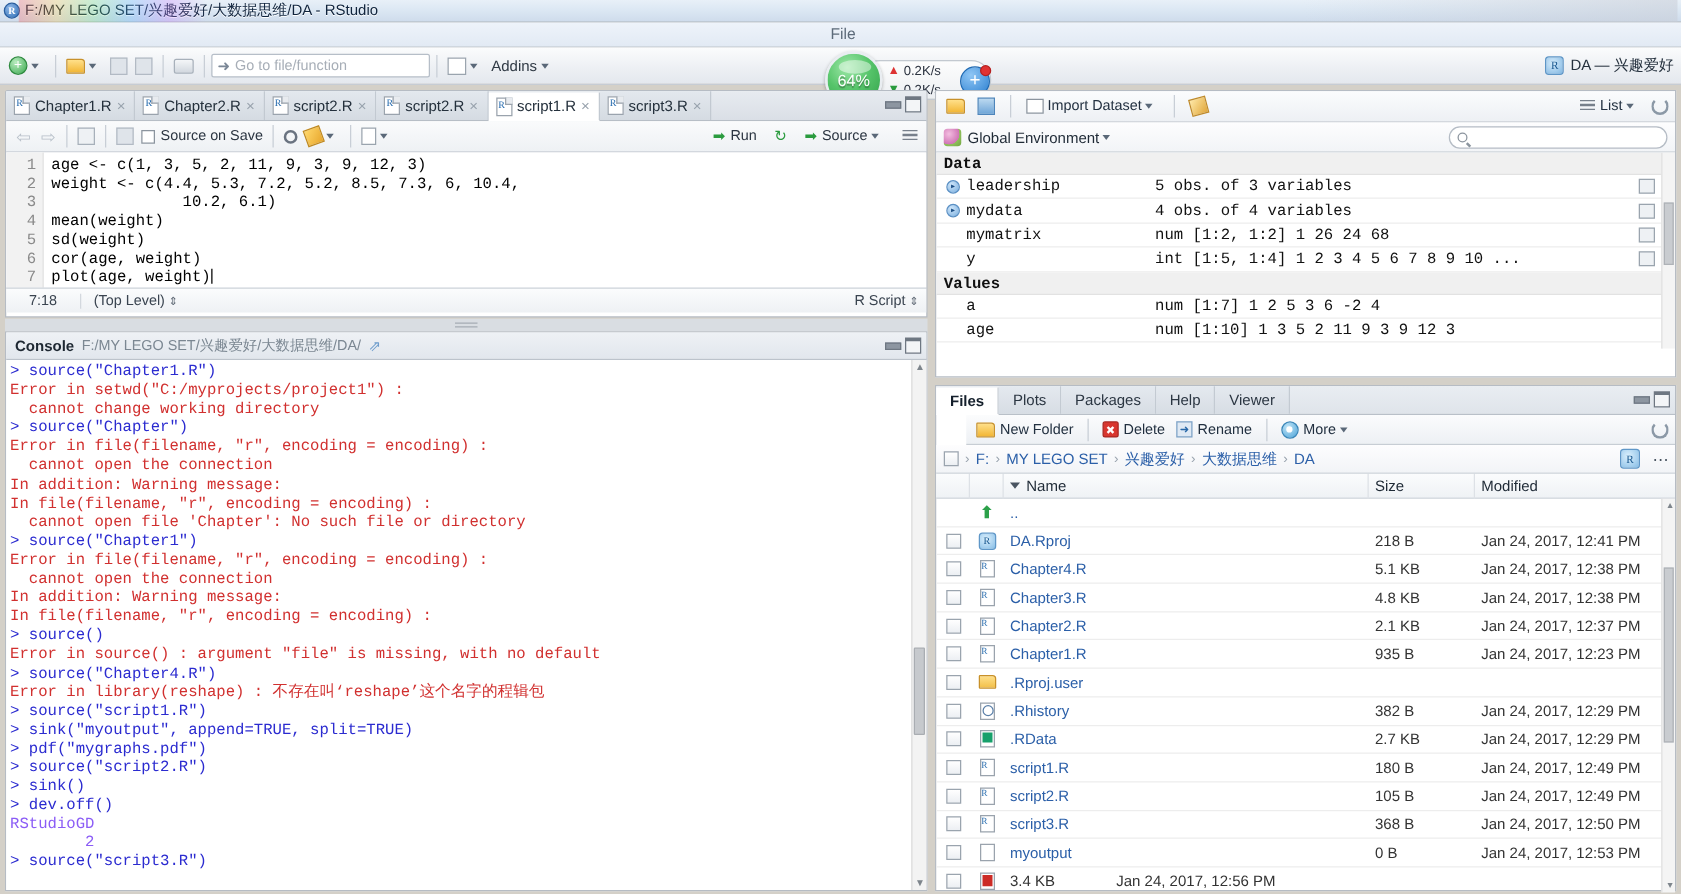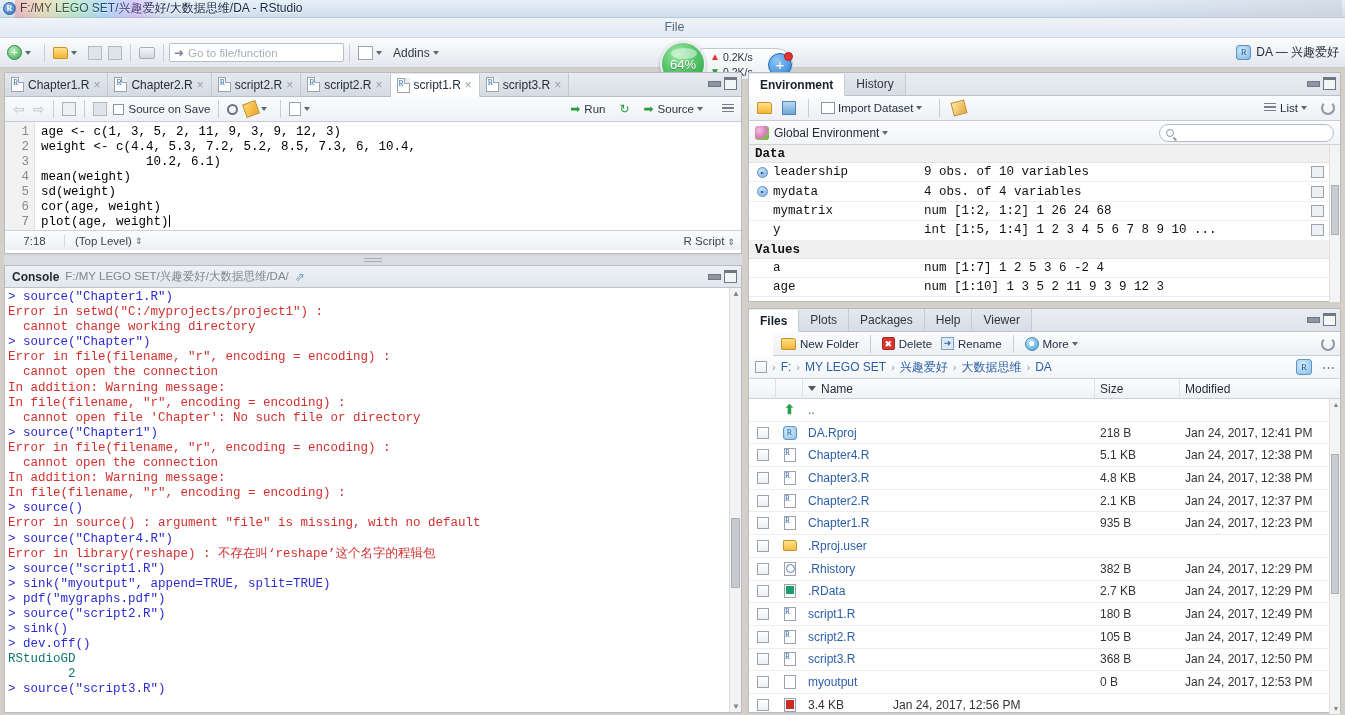--- a/index.html
+++ b/index.html
@@ -187,21 +187,21 @@
   .con-head .t { font-size: 12px; font-weight: bold; color: #1e2832; margin-right: 6px; }
   .con-head .p { font-size: 11.5px; color: #7b8792; }
   .con-head .sh { margin-left: 6px; color: #6d9ccc; font-size: 12px; }
   .console-body {
     height: 424px; overflow: hidden; background: #fff; padding: 2px 0 0 3px;
     font-family: "Liberation Mono", monospace; font-size: 12.5px; position: relative;
   }
   .console-body .ln { height: 15.1px; line-height: 15.1px; white-space: pre; }
   .c-cmd { color: #2b2bd0; }
   .c-err { color: #d1302f; }
-  .c-out { color: #0f766e; }
+  .c-out { color: #8b5cf6; }
   .con-scroll {
     position: absolute; right: 0; top: 22px; width: 12px; height: 424px; background: #f3f3f3; border-left: 1px solid #dcdcdc;
   }
   .con-scroll .thumb { position: absolute; left: 1px; top: 230px; width: 9px; height: 70px; background: #c6c9cd; border: 1px solid #a9adb2; border-radius: 1px; }
   .con-scroll .au, .con-scroll .ad { position: absolute; left: 2px; font-size: 8px; color: #7e858c; }
   .con-scroll .au { top: 1px; } .con-scroll .ad { bottom: 1px; }
 
   
   #envpane { left: 748px; top: 72px; width: 593px; height: 230px; }
   .env-toolbar {
@@ -552,28 +552,20 @@
         <div class="ln c-cmd">&gt; source("script3.R")</div>
       </div>
     <div class="con-scroll">
       <span class="au">▲</span>
       <span class="thumb"></span>
       <span class="ad">▼</span>
     </div>
   </div>
 
   <div class="pane" id="envpane">
-    <div class="pane-tabs">
-      <div class="ptab active">Environment</div>
-      <div class="ptab">History</div>
-      <div class="pane-ctl">
-        <span class="ctl-min"></span>
-        <span class="ctl-max"></span>
-      </div>
-    </div>
 
     <div class="env-toolbar">
       <span class="tb-btn">
         <span class="folder-ico"></span>
       </span>
       <span class="tb-btn">
         <span style="display:inline-block;width:14px;height:14px;background:linear-gradient(to bottom,#bcd9f0,#6fa6d8);border:1px solid #4d85bb;"></span>
       </span>
       <span class="tb-sep"></span>
       <span class="tb-btn">
@@ -608,21 +600,21 @@
       </span>
     </div>
 
     <div class="env-list">
       <div class="env-sec">Data</div>
       <div class="env-row">
         <span class="nm">
             <span class="expand-ico">▸</span>
             <span>leadership</span>
           </span>
-        <span class="vl">9 obs. of 10 variables</span>
+        <span class="vl">5 obs. of 3 variables</span>
         <span class="gridico"></span>
       </div>
       <div class="env-row">
         <span class="nm">
             <span class="expand-ico">▸</span>
             <span>mydata</span>
           </span>
         <span class="vl">4 obs. of 4 variables</span>
         <span class="gridico"></span>
       </div>

